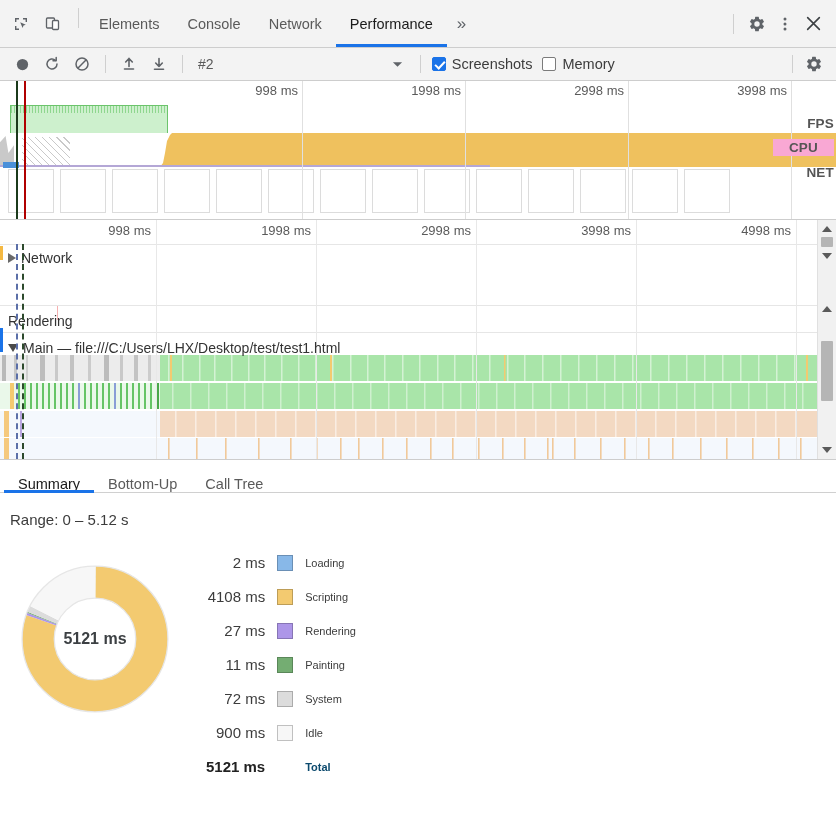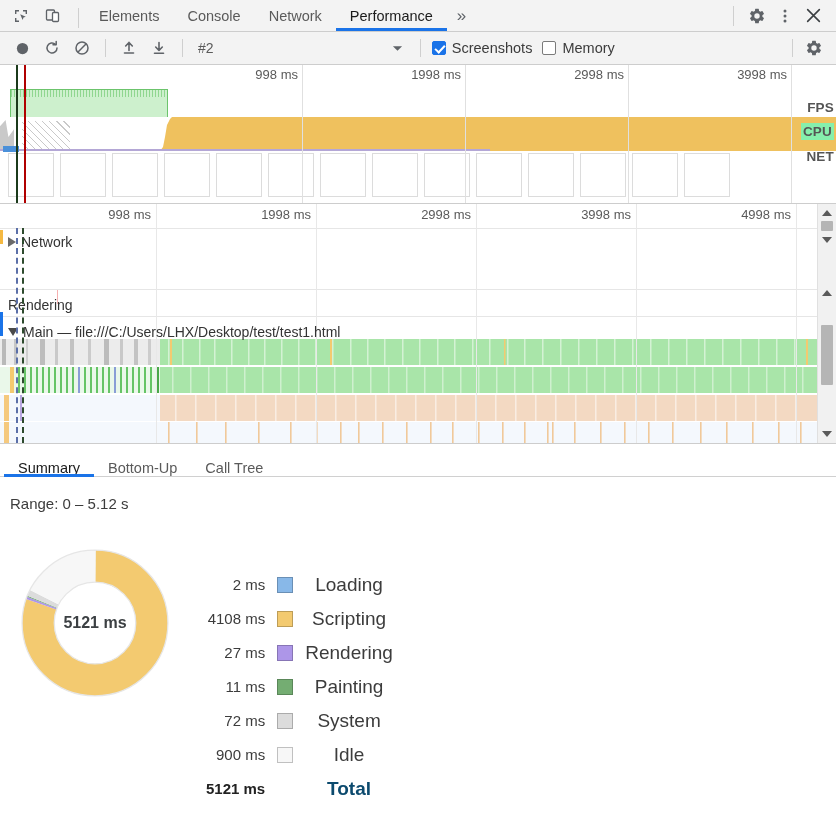--- a/index.html
+++ b/index.html
@@ -7,21 +7,21 @@
     margin: 0; padding: 0;
     width: 836px; height: 830px;
     background: #ffffff;
     font-family: "Liberation Sans", sans-serif;
     overflow: hidden;
     -webkit-font-smoothing: antialiased;
   }
 
   
   .tabbar {
-    height: 32px;
+    height: 48px;
     background: #f3f3f3;
     border-bottom: 1px solid #cdcdcd;
     display: flex;
     align-items: stretch;
     position: relative;
   }
   .tb-icons { display: flex; align-items: center; padding: 0 6px 0 8px; gap: 6px; }
   .tb-icon {
     width: 26px; height: 26px;
     display: flex; align-items: center; justify-content: center;
@@ -369,39 +369,37 @@
     left: 0; right: 0; top: 0; bottom: 0;
     display: flex; align-items: center; justify-content: center;
     font-size: 16px; font-weight: bold; color: #3c4043;
   }
   .legend {
     display: grid;
     grid-template-columns: auto 16px auto;
     gap: 0px 12px;
     align-items: center;
     margin-left: 16px;
-    margin-top: 38px;
   }
   .lg-val {
     font-size: 15px;
     color: #3c3c3c;
     text-align: right;
     line-height: 34px;
     white-space: nowrap;
   }
   .lg-sw {
     width: 16px; height: 16px;
     border: 1px solid rgba(0,0,0,.22);
   }
   .lg-name {
-    font-size: 19px;
+    font-size: 11px;
     color: #3c3c3c;
     line-height: 34px;
     white-space: nowrap;
-    text-align: center;
   }
   .lg-total-val { font-weight: bold; color: #222; }
   .lg-total-name { font-weight: bold; color: #0c4a6e; }
 </style>
 </head>
 <body>
 
 <div class="tabbar">
   <div class="tb-icons">
     <div class="tb-icon">
@@ -563,21 +561,21 @@
       <div class="ov-tick" style="left: 0px; width: 792px;">
         <span>3998 ms</span>
       </div>
       <div class="ov-tick" style="left: 0px; width: 955px;"></div>
     </div>
 
   <div class="ov-marker-dark" style="left:16px;"></div>
   <div class="ov-marker-red" style="left:24px;"></div>
 
   <div class="ov-band-label" style="top:35px;">FPS</div>
-  <div class="ov-band-label" style="top:58px; background:#86efac; padding:1px 2px;">CPU</div>
+  <div class="ov-band-label" style="top:58px; background:#f9a8d4; padding:1px 16px;">CPU</div>
   <div class="ov-band-label" style="top:84px;">NET</div>
 </div>
 
 <div class="flame">
   <div class="fl-ruler" id="fl-ruler">
       <div class="fl-tick" style="left: 0px; width: 157px;">
         <span>998 ms</span>
       </div>
       <div class="fl-tick" style="left: 0px; width: 317px;">
         <span>1998 ms</span>

